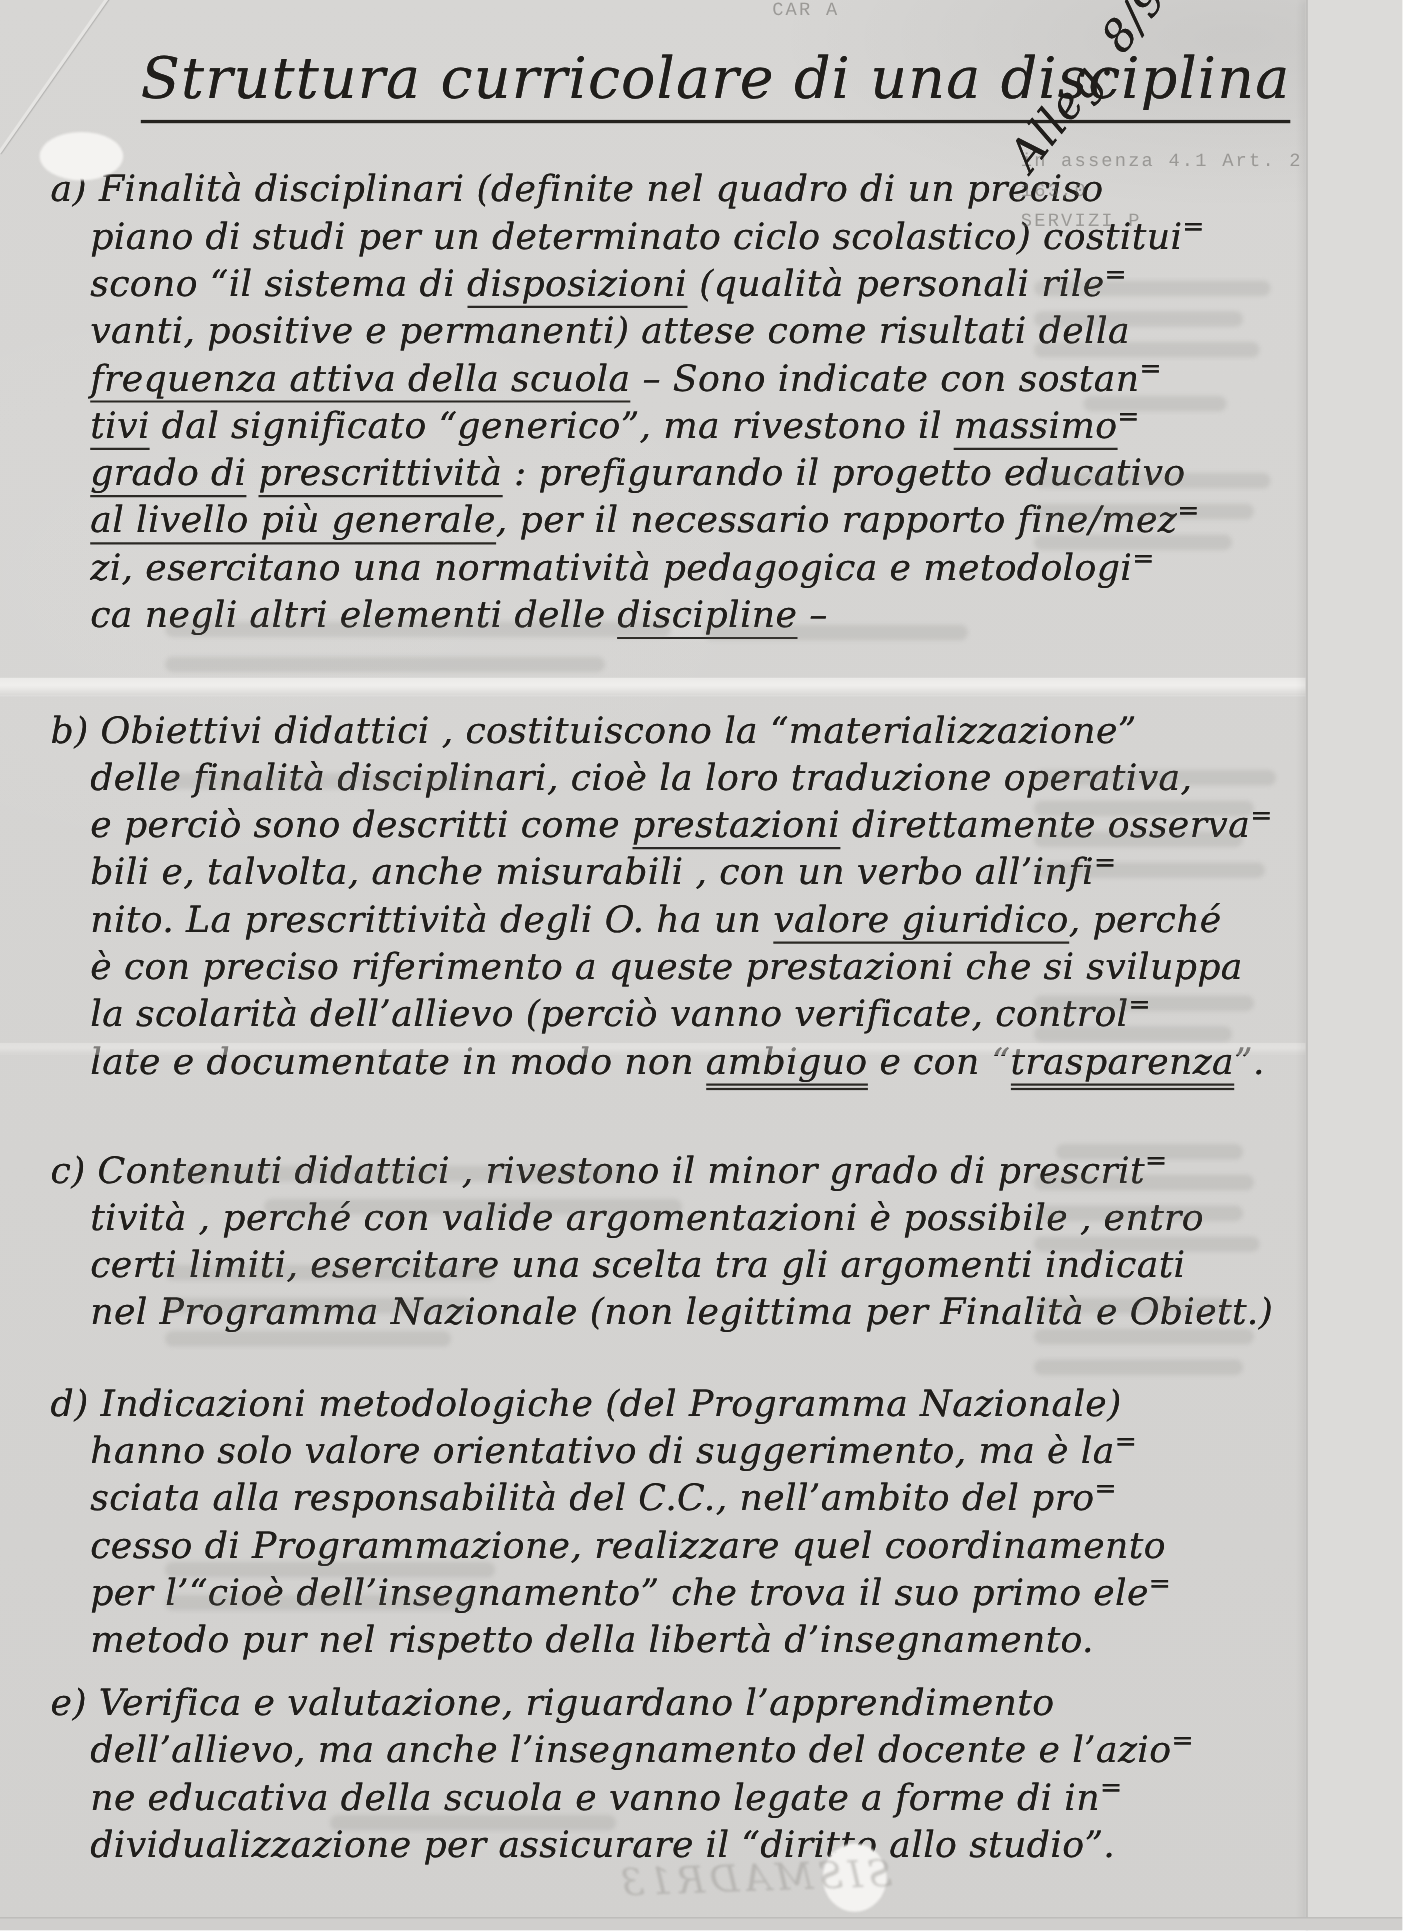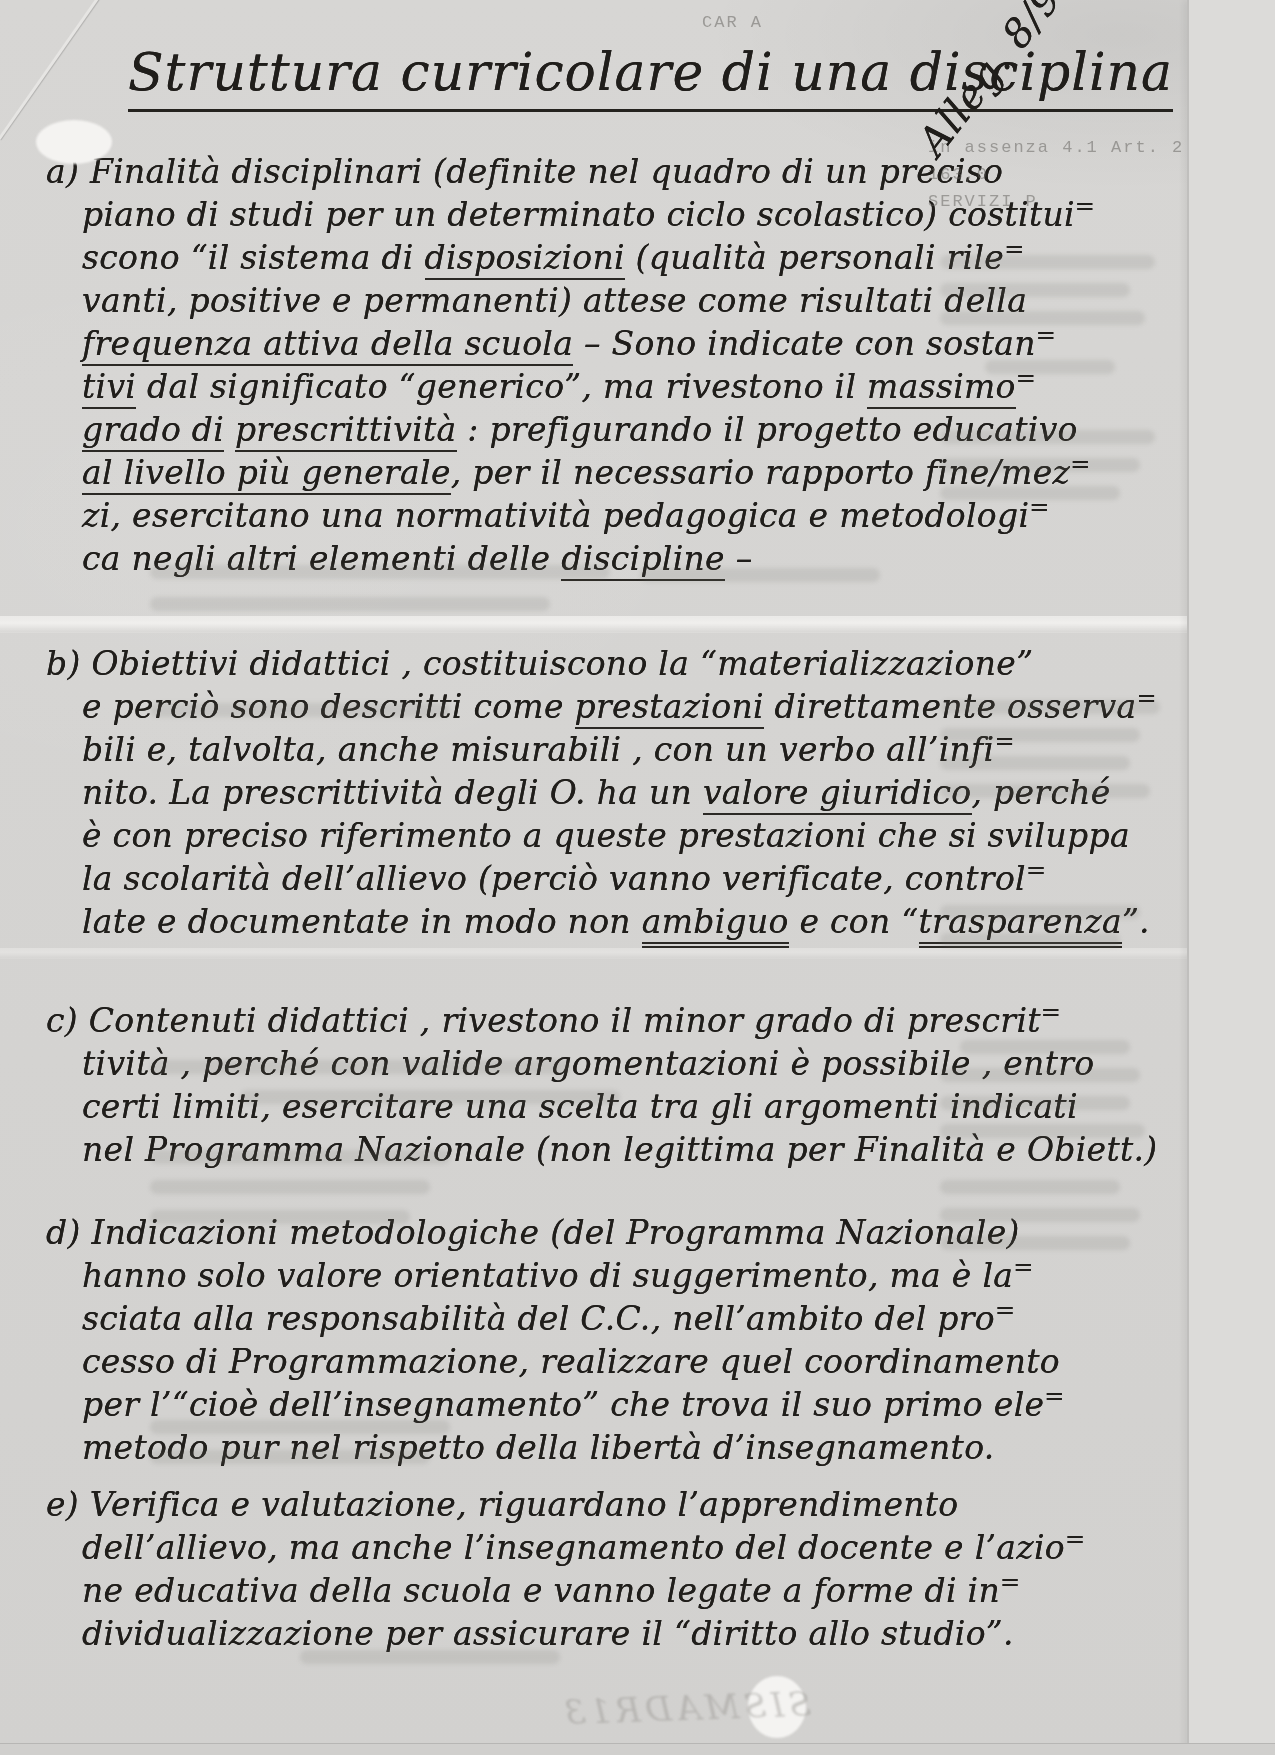--- a/index.html
+++ b/index.html
@@ -66,21 +66,21 @@
 
 <div class="page" data-name="scanned-page">
 
   <div class="crease-diag" data-name="paper-crease-diagonal"></div>
   <div class="crease-band b1" data-name="paper-crease-band"></div>
   <div class="crease-band b2" data-name="paper-crease-band-2"></div>
   <div class="blob b1" data-name="correction-blob"></div>
   <div class="blob b2" data-name="correction-blob"></div>
 
   <div id="ghost-layer" data-name="bleedthrough-layer">
-      <div class="ghost-frag" data-name="bleedthrough-fragment" style="left: 702px; top: 13px;">CAR A</div>
+      <div class="ghost-frag" data-name="bleedthrough-fragment" style="left: 702px; top: 1px;">CAR A</div>
       <div class="ghost-frag" data-name="bleedthrough-fragment" style="left: 928px; top: 138px;">in assenza  4.1 Art. 2 del</div>
       <div class="ghost-frag" data-name="bleedthrough-fragment" style="left: 928px; top: 165px;">163,0</div>
       <div class="ghost-frag" data-name="bleedthrough-fragment" style="left: 928px; top: 192px;">SERVIZI P</div>
       <div class="ghost-bar" data-name="bleedthrough-bar" style="left: 940px; top: 255px; width: 215px;"></div>
       <div class="ghost-bar" data-name="bleedthrough-bar" style="left: 940px; top: 283px; width: 190px;"></div>
       <div class="ghost-bar" data-name="bleedthrough-bar" style="left: 940px; top: 311px; width: 205px;"></div>
       <div class="ghost-bar" data-name="bleedthrough-bar" style="left: 985px; top: 360px; width: 130px;"></div>
       <div class="ghost-bar" data-name="bleedthrough-bar" style="left: 940px; top: 430px; width: 215px;"></div>
       <div class="ghost-bar" data-name="bleedthrough-bar" style="left: 940px; top: 458px; width: 200px;"></div>
       <div class="ghost-bar" data-name="bleedthrough-bar" style="left: 940px; top: 486px; width: 180px;"></div>
@@ -123,20 +123,21 @@
         <div class="hline" data-name="handwritten-line"><span data-name="text-run">vanti, positive e permanenti) attese come risultati della</span></div>
         <div class="hline" data-name="handwritten-line"><span class="u" data-name="underlined-phrase">frequenza attiva della scuola</span><span data-name="text-run"> – Sono indicate con sostan</span><span class="h" data-name="text-run">=</span></div>
         <div class="hline" data-name="handwritten-line"><span class="u" data-name="underlined-phrase">tivi</span><span data-name="text-run"> dal significato “generico”, ma rivestono il </span><span class="u" data-name="underlined-phrase">massimo</span><span class="h" data-name="text-run">=</span></div>
         <div class="hline" data-name="handwritten-line"><span class="u" data-name="underlined-phrase">grado di</span><span data-name="text-run"> </span><span class="u" data-name="underlined-phrase">prescrittività</span><span data-name="text-run"> : prefigurando il progetto educativo</span></div>
         <div class="hline" data-name="handwritten-line"><span class="u" data-name="underlined-phrase">al livello più generale</span><span data-name="text-run">, per il necessario rapporto fine/mez</span><span class="h" data-name="text-run">=</span></div>
         <div class="hline" data-name="handwritten-line"><span data-name="text-run">zi, esercitano una normatività pedagogica e metodologi</span><span class="h" data-name="text-run">=</span></div>
         <div class="hline" data-name="handwritten-line"><span data-name="text-run">ca negli altri elementi delle </span><span class="u" data-name="underlined-phrase">discipline</span><span data-name="text-run"> –</span></div>
       </div>
       <div data-name="paragraph-b">
         <div class="hline first" data-name="handwritten-line"><span data-name="text-run">b) Obiettivi didattici , costituiscono la “materializzazione”</span></div>
+        <div class="hline" data-name="handwritten-line"><span data-name="text-run">delle finalità disciplinari, cioè la loro traduzione operativa,</span></div>
         <div class="hline" data-name="handwritten-line"><span data-name="text-run">e perciò sono descritti come </span><span class="u" data-name="underlined-phrase">prestazioni</span><span data-name="text-run"> direttamente osserva</span><span class="h" data-name="text-run">=</span></div>
         <div class="hline" data-name="handwritten-line"><span data-name="text-run">bili e, talvolta, anche misurabili , con un verbo all’infi</span><span class="h" data-name="text-run">=</span></div>
         <div class="hline" data-name="handwritten-line"><span data-name="text-run">nito. La prescrittività degli O. ha un </span><span class="u" data-name="underlined-phrase">valore giuridico</span><span data-name="text-run">, perché</span></div>
         <div class="hline" data-name="handwritten-line"><span data-name="text-run">è con preciso riferimento a queste prestazioni che si sviluppa</span></div>
         <div class="hline" data-name="handwritten-line"><span data-name="text-run">la scolarità dell’allievo (perciò vanno verificate, control</span><span class="h" data-name="text-run">=</span></div>
         <div class="hline" data-name="handwritten-line"><span data-name="text-run">late e documentate in modo non </span><span class="uu" data-name="underlined-phrase">ambiguo</span><span data-name="text-run"> e con “</span><span class="uu" data-name="underlined-phrase">trasparenza</span><span data-name="text-run">”.</span></div>
       </div>
       <div data-name="paragraph-c">
         <div class="hline first" data-name="handwritten-line"><span data-name="text-run">c) Contenuti didattici , rivestono il minor grado di prescrit</span><span class="h" data-name="text-run">=</span></div>
         <div class="hline" data-name="handwritten-line"><span data-name="text-run">tività , perché con valide argomentazioni è possibile , entro</span></div>

